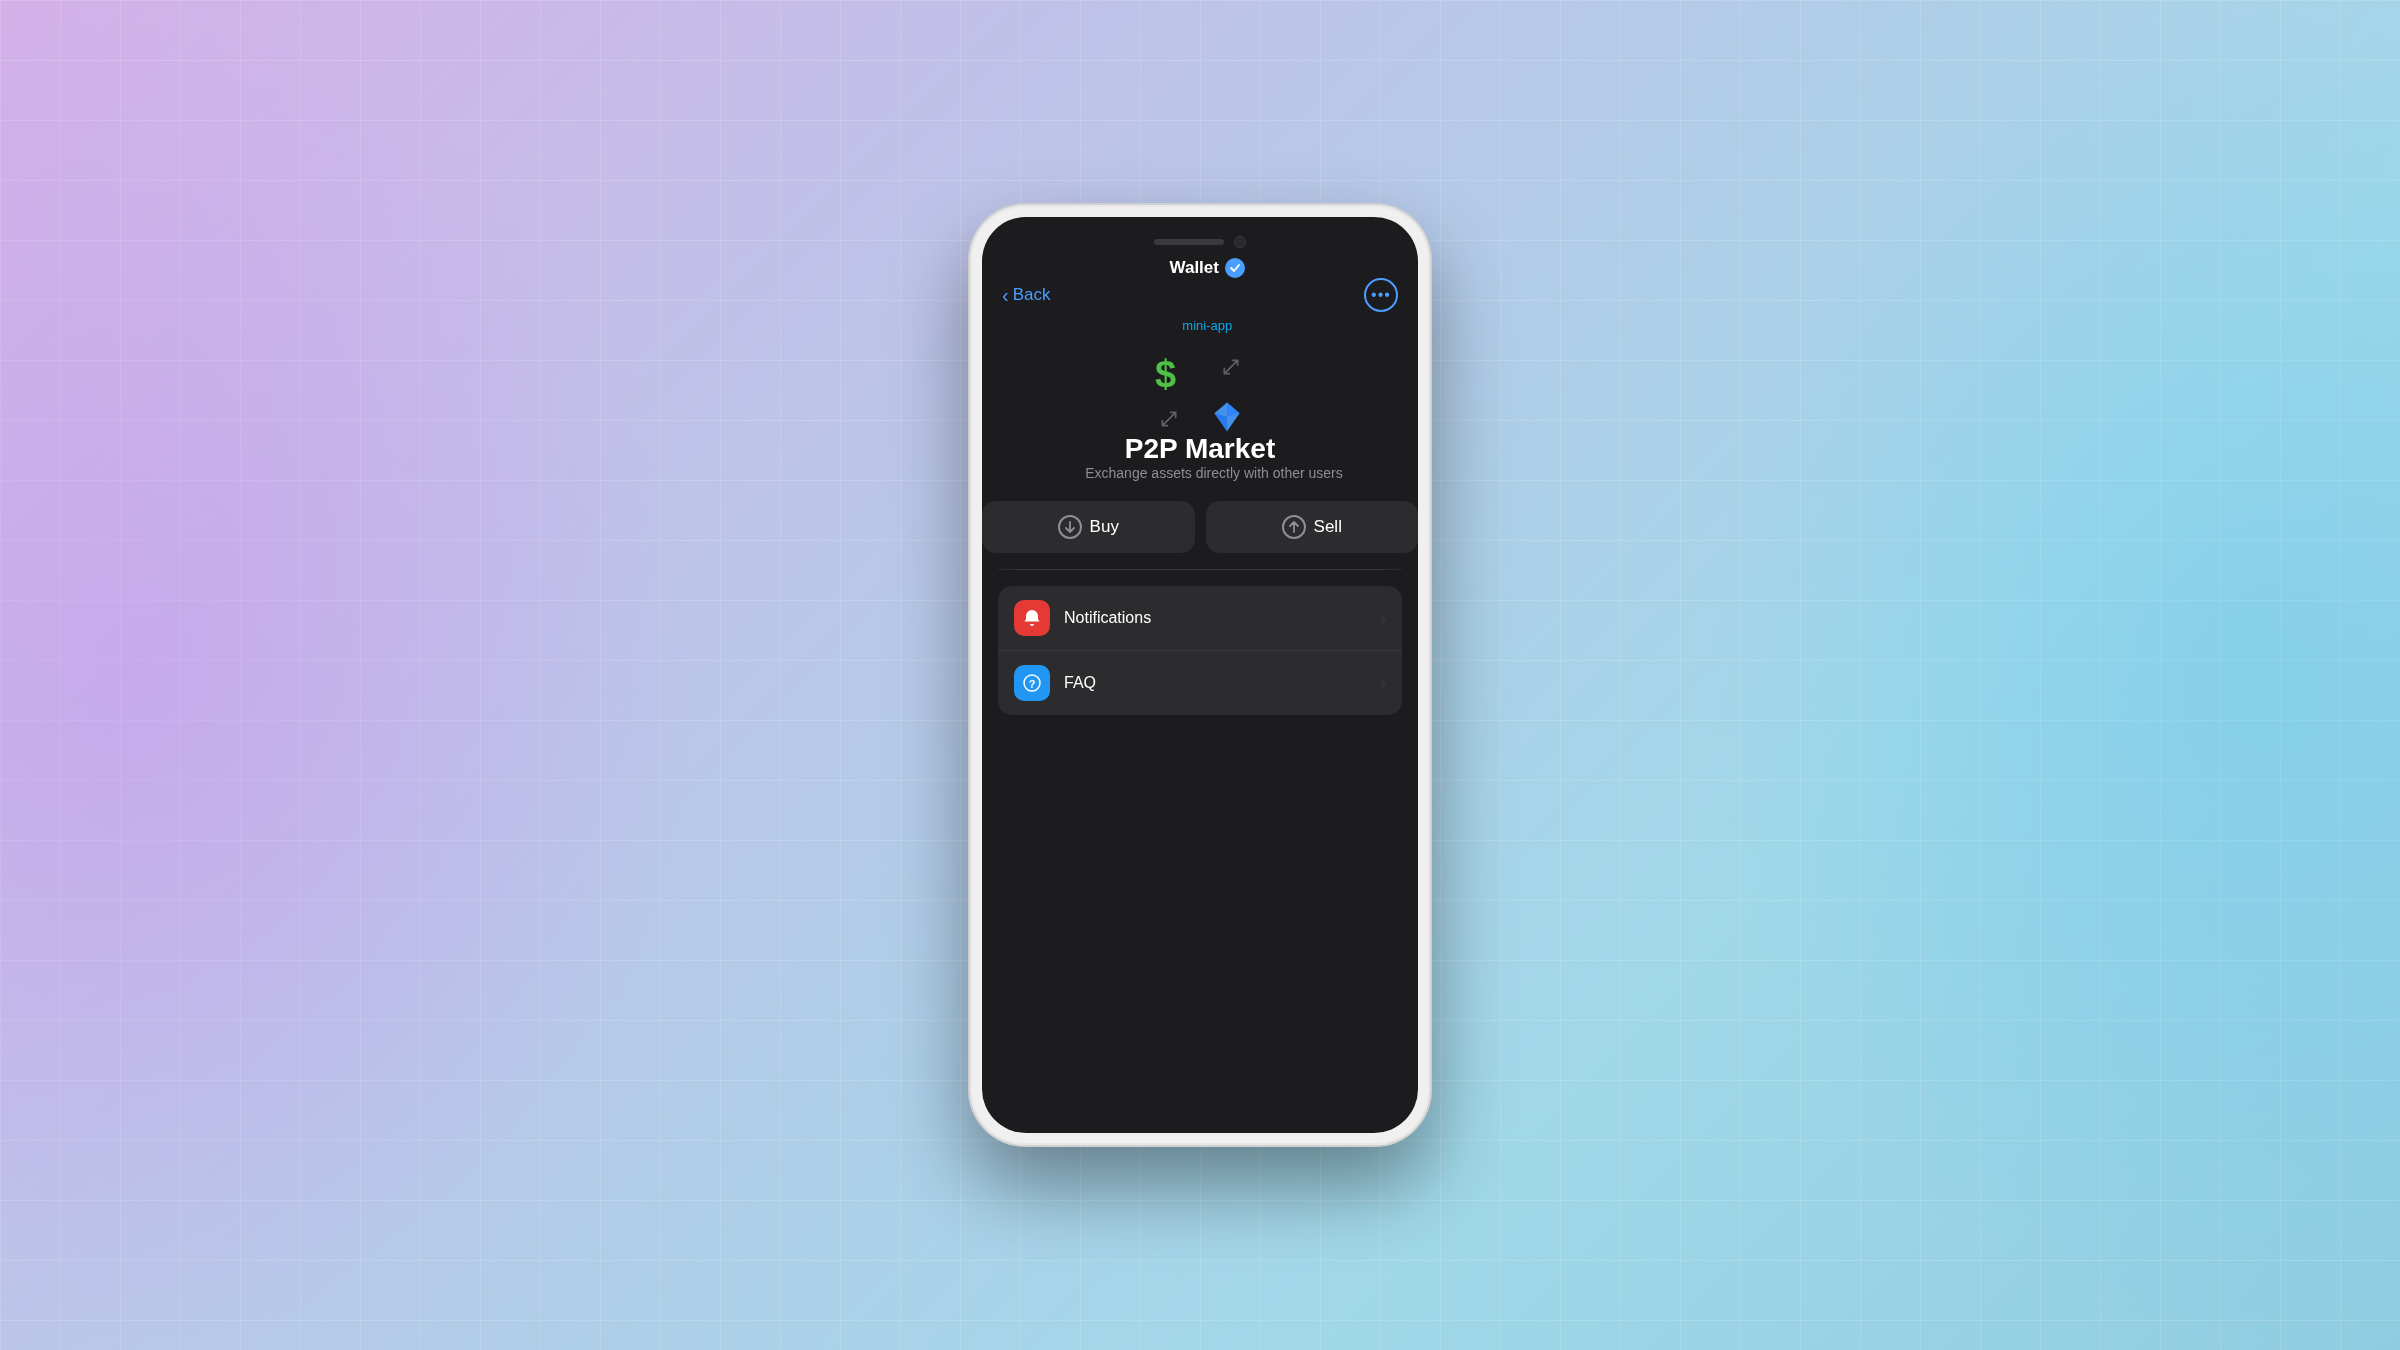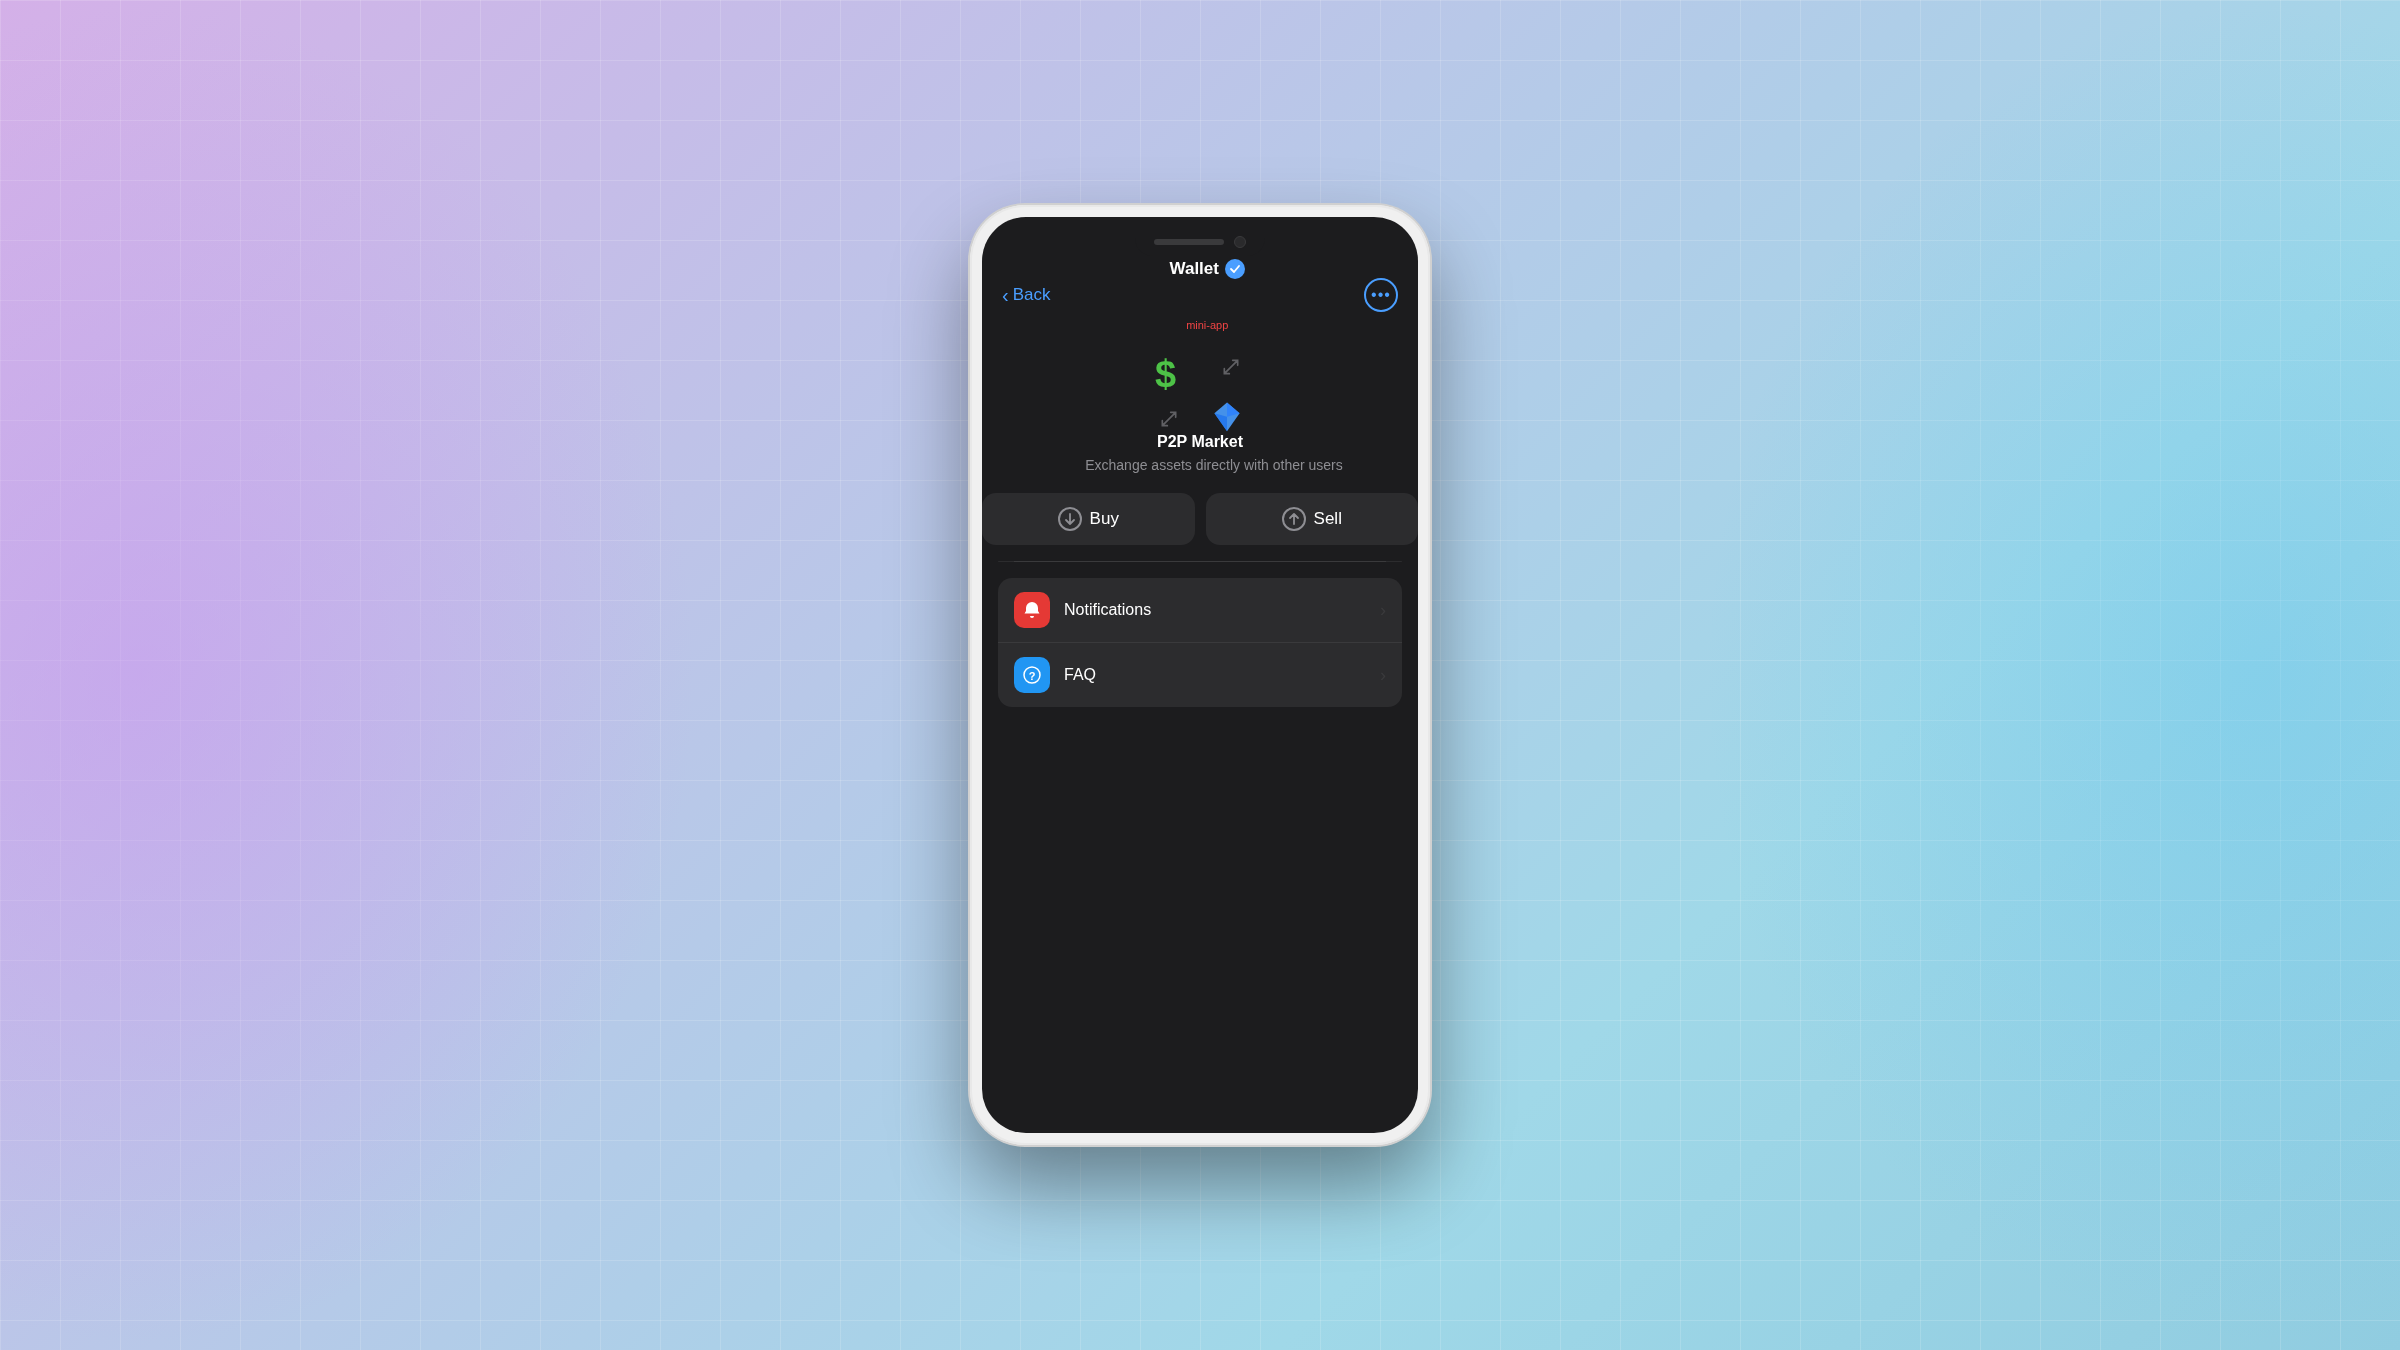--- a/index.html
+++ b/index.html
@@ -169,22 +169,22 @@
       background: #4a9eff;
       border-radius: 50%;
       display: flex;
       align-items: center;
       justify-content: center;
       font-size: 11px;
       color: white;
     }
 
     .header-subtitle {
-      color: #ef4444;
-      font-size: 11px;
+      color: #0ea5e9;
+      font-size: 13px;
     }
 
     .header-menu {
       width: 34px;
       height: 34px;
       border: 2px solid #4a9eff;
       border-radius: 50%;
       display: flex;
       align-items: center;
       justify-content: center;
@@ -226,23 +226,22 @@
       top: 0;
       left: 0;
       font-size: 38px;
       color: #4dc247;
       font-weight: 900;
       z-index: 2;
     }
 
     .hero-title {
       color: #ffffff;
-      font-size: 16px;
+      font-size: 28px;
       font-weight: 700;
-      margin-bottom: 6px;
     }
 
     .hero-subtitle {
       color: #8e8e93;
       font-size: 14px;
       text-align: center;
       margin-left: 28px;
     }
 
     

